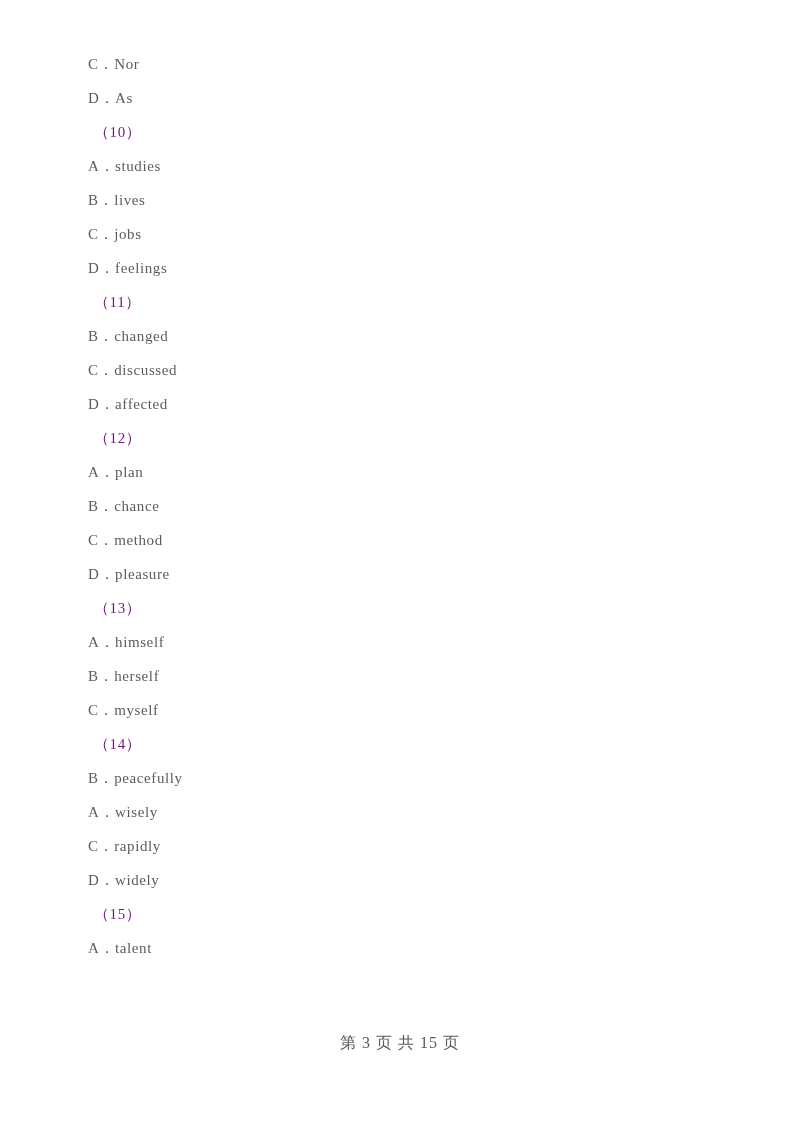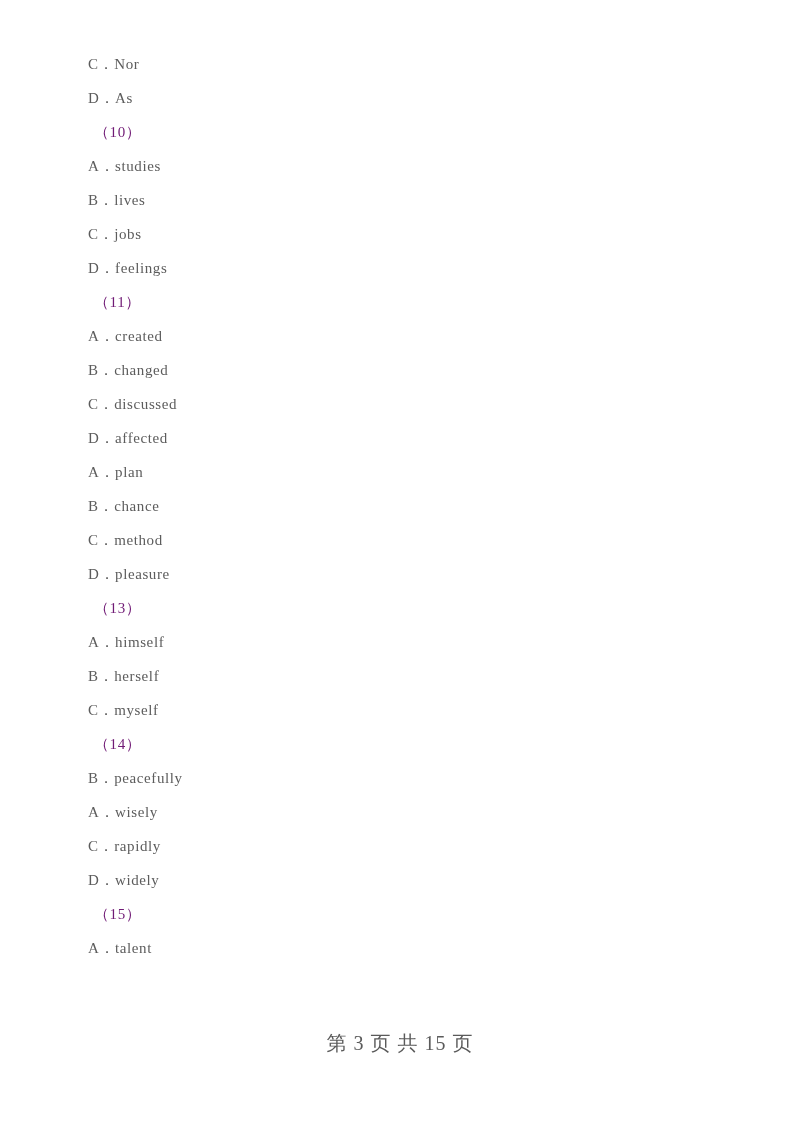--- a/index.html
+++ b/index.html
@@ -63,21 +63,21 @@
   .opt-text {
     display: inline;
   }
 
   #footer {
     position: absolute;
     left: 0;
     top: 1032px;
     width: 800px;
     text-align: center;
-    font-size: 20px;
+    font-size: 16px;
     line-height: 22px;
     letter-spacing: 1px;
     color: #5a5a5a;
     font-family: "Liberation Serif", "DejaVu Serif", serif;
     white-space: pre;
   }
 </style>
 </head>
 <body>
 
@@ -85,24 +85,24 @@
 
   <div id="content">
       <div class="line option"><span class="opt-letter">C</span><span class="opt-sep">．</span><span class="opt-text">Nor</span></div>
       <div class="line option"><span class="opt-letter">D</span><span class="opt-sep">．</span><span class="opt-text">As</span></div>
       <div class="line qnum">（10）</div>
       <div class="line option"><span class="opt-letter">A</span><span class="opt-sep">．</span><span class="opt-text">studies</span></div>
       <div class="line option"><span class="opt-letter">B</span><span class="opt-sep">．</span><span class="opt-text">lives</span></div>
       <div class="line option"><span class="opt-letter">C</span><span class="opt-sep">．</span><span class="opt-text">jobs</span></div>
       <div class="line option"><span class="opt-letter">D</span><span class="opt-sep">．</span><span class="opt-text">feelings</span></div>
       <div class="line qnum">（11）</div>
-      <div class="line option"><span class="opt-letter">A</span><span class="opt-sep">．</span><span class="opt-text">created</span></div>
       <div class="line option"><span class="opt-letter">B</span><span class="opt-sep">．</span><span class="opt-text">changed</span></div>
       <div class="line option"><span class="opt-letter">C</span><span class="opt-sep">．</span><span class="opt-text">discussed</span></div>
       <div class="line option"><span class="opt-letter">D</span><span class="opt-sep">．</span><span class="opt-text">affected</span></div>
+      <div class="line qnum">（12）</div>
       <div class="line option"><span class="opt-letter">A</span><span class="opt-sep">．</span><span class="opt-text">plan</span></div>
       <div class="line option"><span class="opt-letter">B</span><span class="opt-sep">．</span><span class="opt-text">chance</span></div>
       <div class="line option"><span class="opt-letter">C</span><span class="opt-sep">．</span><span class="opt-text">method</span></div>
       <div class="line option"><span class="opt-letter">D</span><span class="opt-sep">．</span><span class="opt-text">pleasure</span></div>
       <div class="line qnum">（13）</div>
       <div class="line option"><span class="opt-letter">A</span><span class="opt-sep">．</span><span class="opt-text">himself</span></div>
       <div class="line option"><span class="opt-letter">B</span><span class="opt-sep">．</span><span class="opt-text">herself</span></div>
       <div class="line option"><span class="opt-letter">C</span><span class="opt-sep">．</span><span class="opt-text">myself</span></div>
       <div class="line qnum">（14）</div>
       <div class="line option"><span class="opt-letter">B</span><span class="opt-sep">．</span><span class="opt-text">peacefully</span></div>

